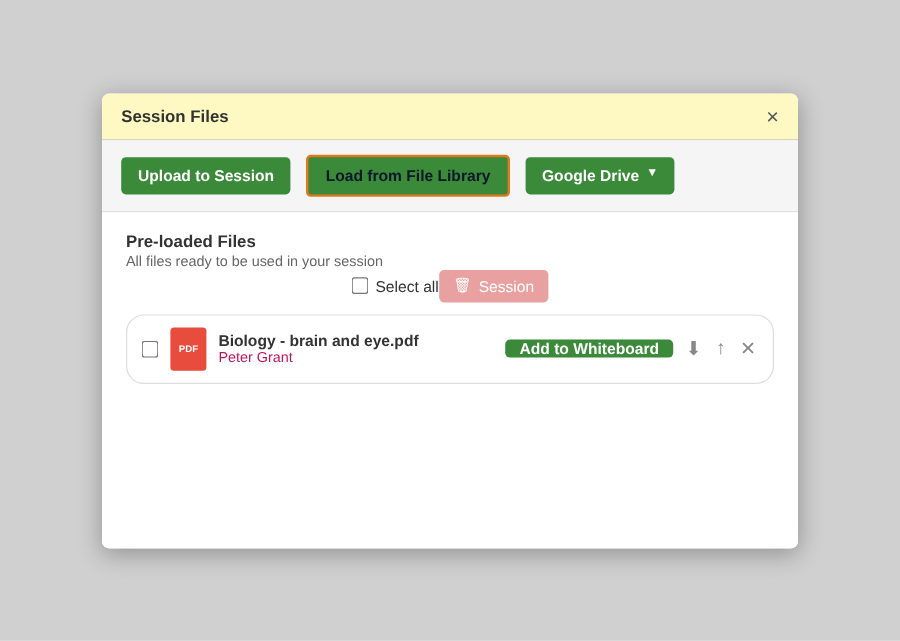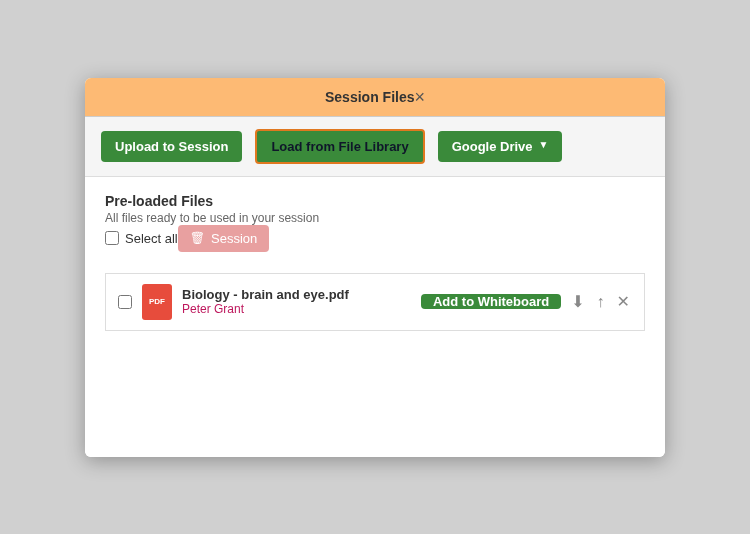--- a/index.html
+++ b/index.html
@@ -13,25 +13,25 @@
       font-family: Arial, sans-serif;
     }
     .modal {
       background: #fff;
       border-radius: 6px;
       box-shadow: 0 4px 20px rgba(0,0,0,0.3);
       width: 580px;
       overflow: hidden;
     }
     .modal-header {
-      background: #fdba74;
+      background: #fef9c3;
       padding: 10px 16px;
       display: flex;
       align-items: center;
-      justify-content: center;
+      justify-content: space-between;
       border-bottom: 1px solid #ccc;
     }
     .modal-title {
       font-size: 14px;
       font-weight: bold;
       color: #333;
     }
     .close-btn {
       background: none;
       border: none;
@@ -93,22 +93,22 @@
       margin-bottom: 2px;
     }
     .section-sub {
       font-size: 12px;
       color: #666;
       margin-bottom: 0;
     }
     .select-all-row {
       display: flex;
       align-items: center;
-      justify-content: flex-start;
-      margin-bottom: 21px;
+      justify-content: center;
+      margin-bottom: 10px;
     }
     .select-all-left {
       display: flex;
       align-items: center;
       gap: 6px;
       font-size: 13px;
       color: #333;
     }
     .btn-delete {
       background: #e8a0a0;
@@ -117,21 +117,21 @@
       border-radius: 4px;
       padding: 6px 12px;
       font-size: 13px;
       cursor: pointer;
       display: flex;
       align-items: center;
       gap: 6px;
     }
     .file-row {
       border: 1px solid #ddd;
-      border-radius: 0;
+      border-radius: 15px;
       padding: 10px 12px;
       display: flex;
       align-items: center;
       gap: 10px;
     }
     .file-icon {
       width: 30px;
       height: 36px;
       display: flex;
       align-items: center;

